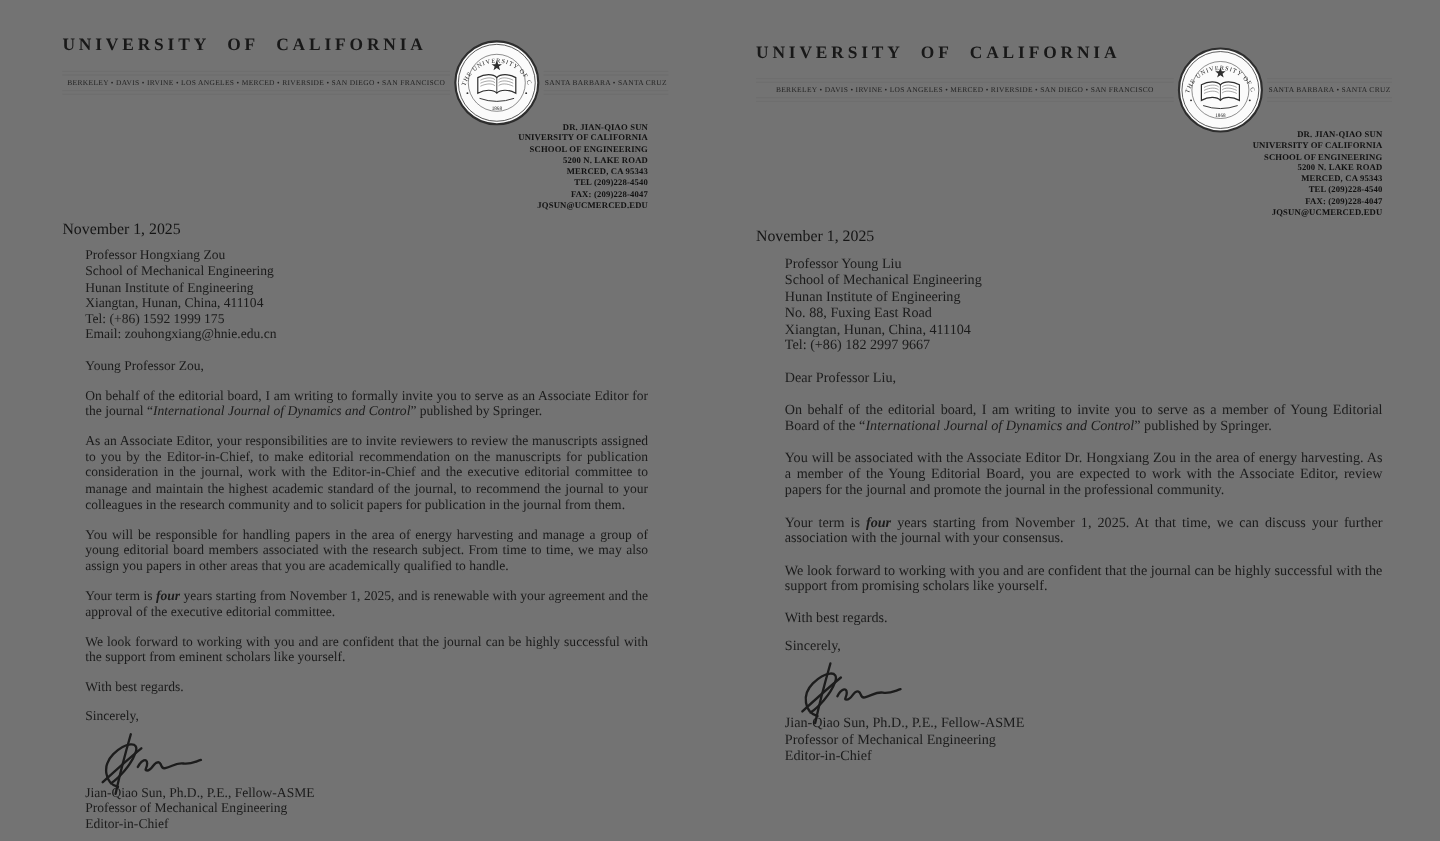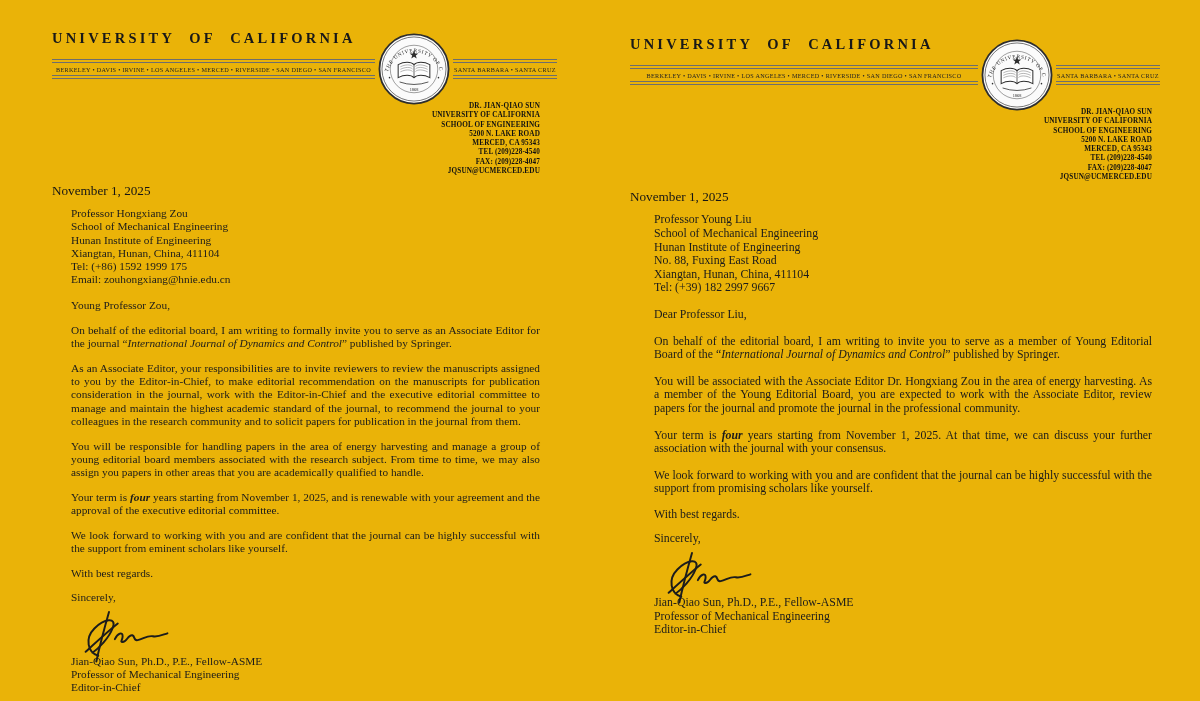--- a/index.html
+++ b/index.html
@@ -1,16 +1,16 @@
 <!DOCTYPE html>
 <html><head>
 <meta charset="utf-8">
 <style>
   html,body{margin:0;padding:0;background:#fff;}
-  #canvas{position:relative;width:1200px;height:701px;background:#eab308;overflow:hidden;
+  #canvas{position:relative;width:1200px;height:701px;background:#737373;overflow:hidden;
           font-family:"Liberation Serif", serif;color:#1b1b1b;}
   .letter{position:absolute;top:30px;}
   .letter-a{left:52px;width:488px;}
   .letter-b{left:630px;top:36px;width:522px;}
   .uc-title{font-weight:bold;font-size:14.5px;letter-spacing:3.2px;word-spacing:8px;color:#181818;}
   .strip{display:flex;align-items:center;height:24px;margin-top:10px;}
   .campus-bar{border-top:1px solid #6e6e6e;border-bottom:1px solid #6e6e6e;padding:1.5px 0;}
   .campus-bar .inner{border-top:1px solid #6e6e6e;border-bottom:1px solid #6e6e6e;
       padding:3px 1px 2.5px;text-align:center;font-size:6.2px;letter-spacing:.3px;
       color:#232323;white-space:nowrap;overflow:hidden;}
@@ -159,21 +159,21 @@
         </div>
     </header>
     <div class="date">November 1, 2025</div>
     <div class="content">
       <div class="recipient">
           <div>Professor Young Liu</div>
           <div>School of Mechanical Engineering</div>
           <div>Hunan Institute of Engineering</div>
           <div>No. 88, Fuxing East Road</div>
           <div>Xiangtan, Hunan, China, 411104</div>
-          <div>Tel: (+39) 182 2997 9667</div>
+          <div>Tel: (+86) 182 2997 9667</div>
         </div>
       <div class="salutation">Dear Professor Liu,</div>
       <div class="paras">
           <p><span>On behalf of the editorial board, I am writing to invite you to serve as a member of Young Editorial Board of the “</span><span class="i">International Journal of Dynamics and Control</span><span>” published by Springer.</span></p>
           <p><span>You will be associated with the Associate Editor Dr. Hongxiang Zou in the area of energy harvesting.  As a member of the Young Editorial Board, you are expected to work with the Associate Editor, review papers for the journal and promote the journal in the professional community.</span></p>
           <p><span>Your term is </span><span class="bi">four</span><span> years starting from November 1, 2025.  At that time, we can discuss your further association with the journal with your consensus.</span></p>
           <p><span>We look forward to working with you and are confident that the journal can be highly successful with the support from promising scholars like yourself.</span></p>
         </div>
       <div class="closing">With best regards.</div>
       <div class="signoff">Sincerely,</div>

